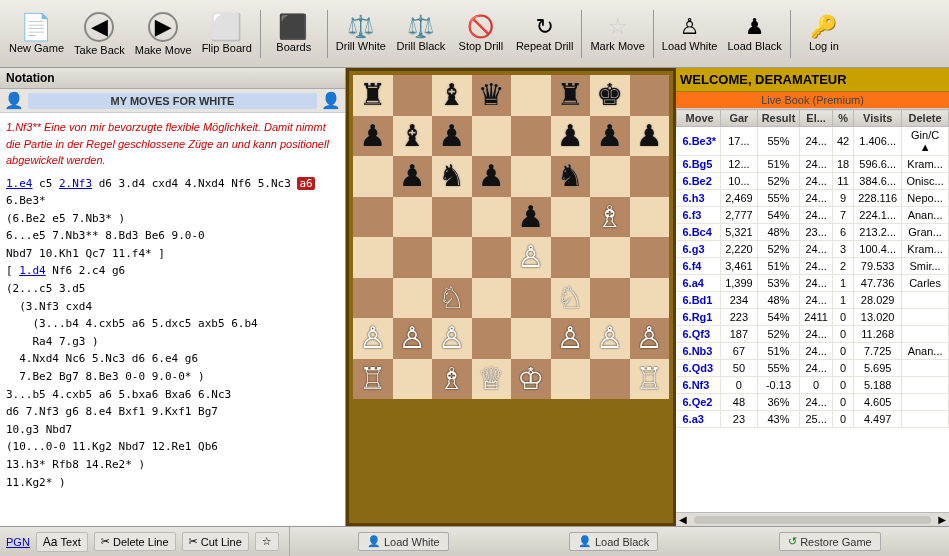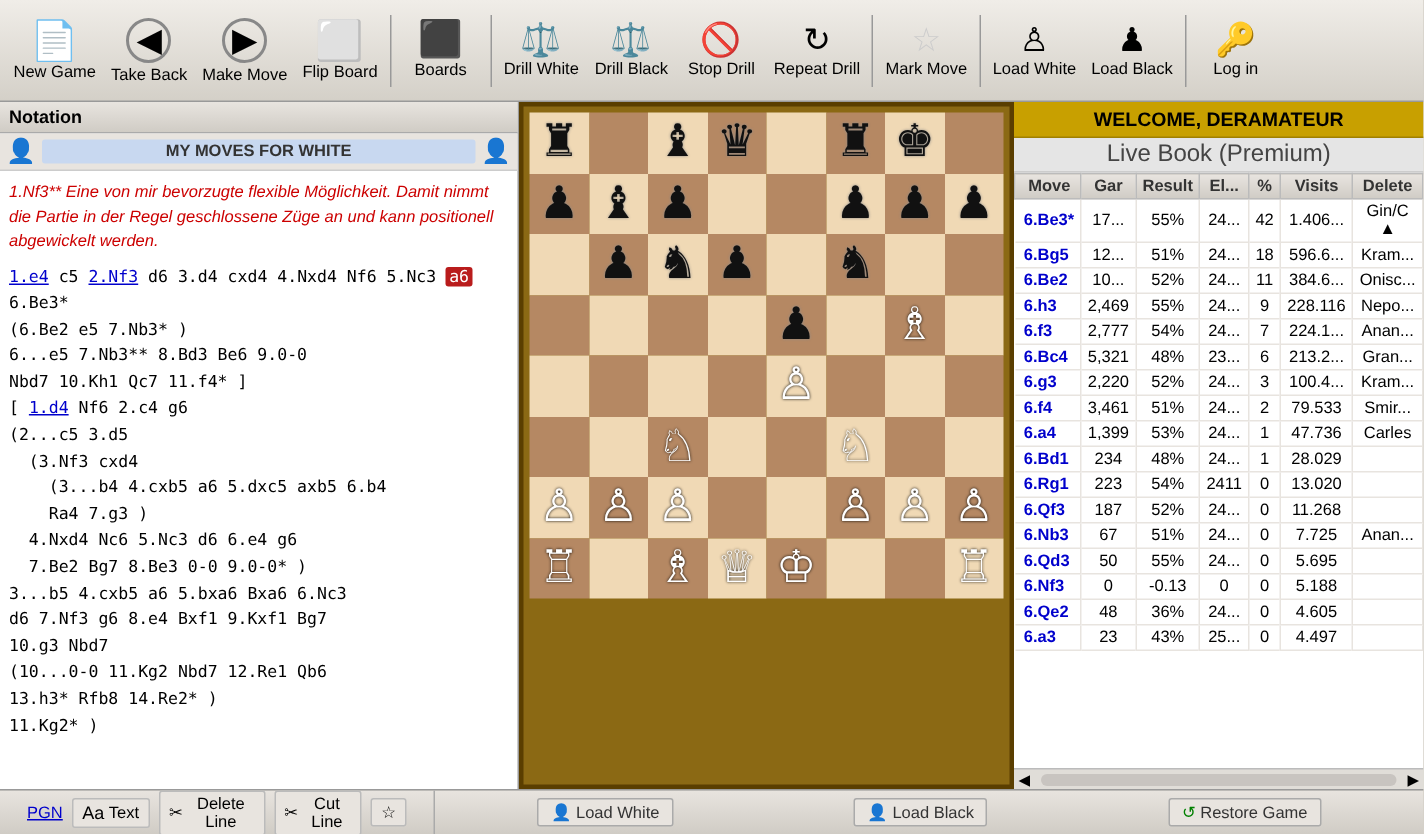--- a/index.html
+++ b/index.html
@@ -118,31 +118,31 @@
     #right-panel {
       flex: 1;
       display: flex;
       flex-direction: column;
       background: #fff;
     }
     #livebook-header {
       background: #c8a000;
       color: #000;
       font-weight: bold;
-      text-align: center;
+      text-align: left;
       padding: 4px;
       font-size: 13px;
       border-bottom: 1px solid #a08000;
     }
     #livebook-subheader {
-      background: #e5e5e5;
+      background: #f97316;
       color: #444;
       text-align: center;
       padding: 2px;
-      font-size: 16px;
+      font-size: 11px;
       border-bottom: 1px solid #ccc;
     }
     #livebook-table {
       width: 100%;
       border-collapse: collapse;
       font-size: 11px;
     }
     #livebook-table thead th {
       background: linear-gradient(to bottom, #e8e4df, #d0ccc5);
       border: 1px solid #bbb;
@@ -195,21 +195,21 @@
       border-top: 1px solid #999;
       display: flex;
       align-items: center;
       width: 949px;
     }
     #status-left {
       width: 290px;
       display: flex;
       align-items: center;
       gap: 6px;
-      padding: 0 18px;
+      padding: 0 6px;
       border-right: 1px solid #aaa;
       height: 100%;
     }
     #status-right {
       flex: 1;
       display: flex;
       align-items: center;
       justify-content: space-around;
       padding: 0 8px;
     }

